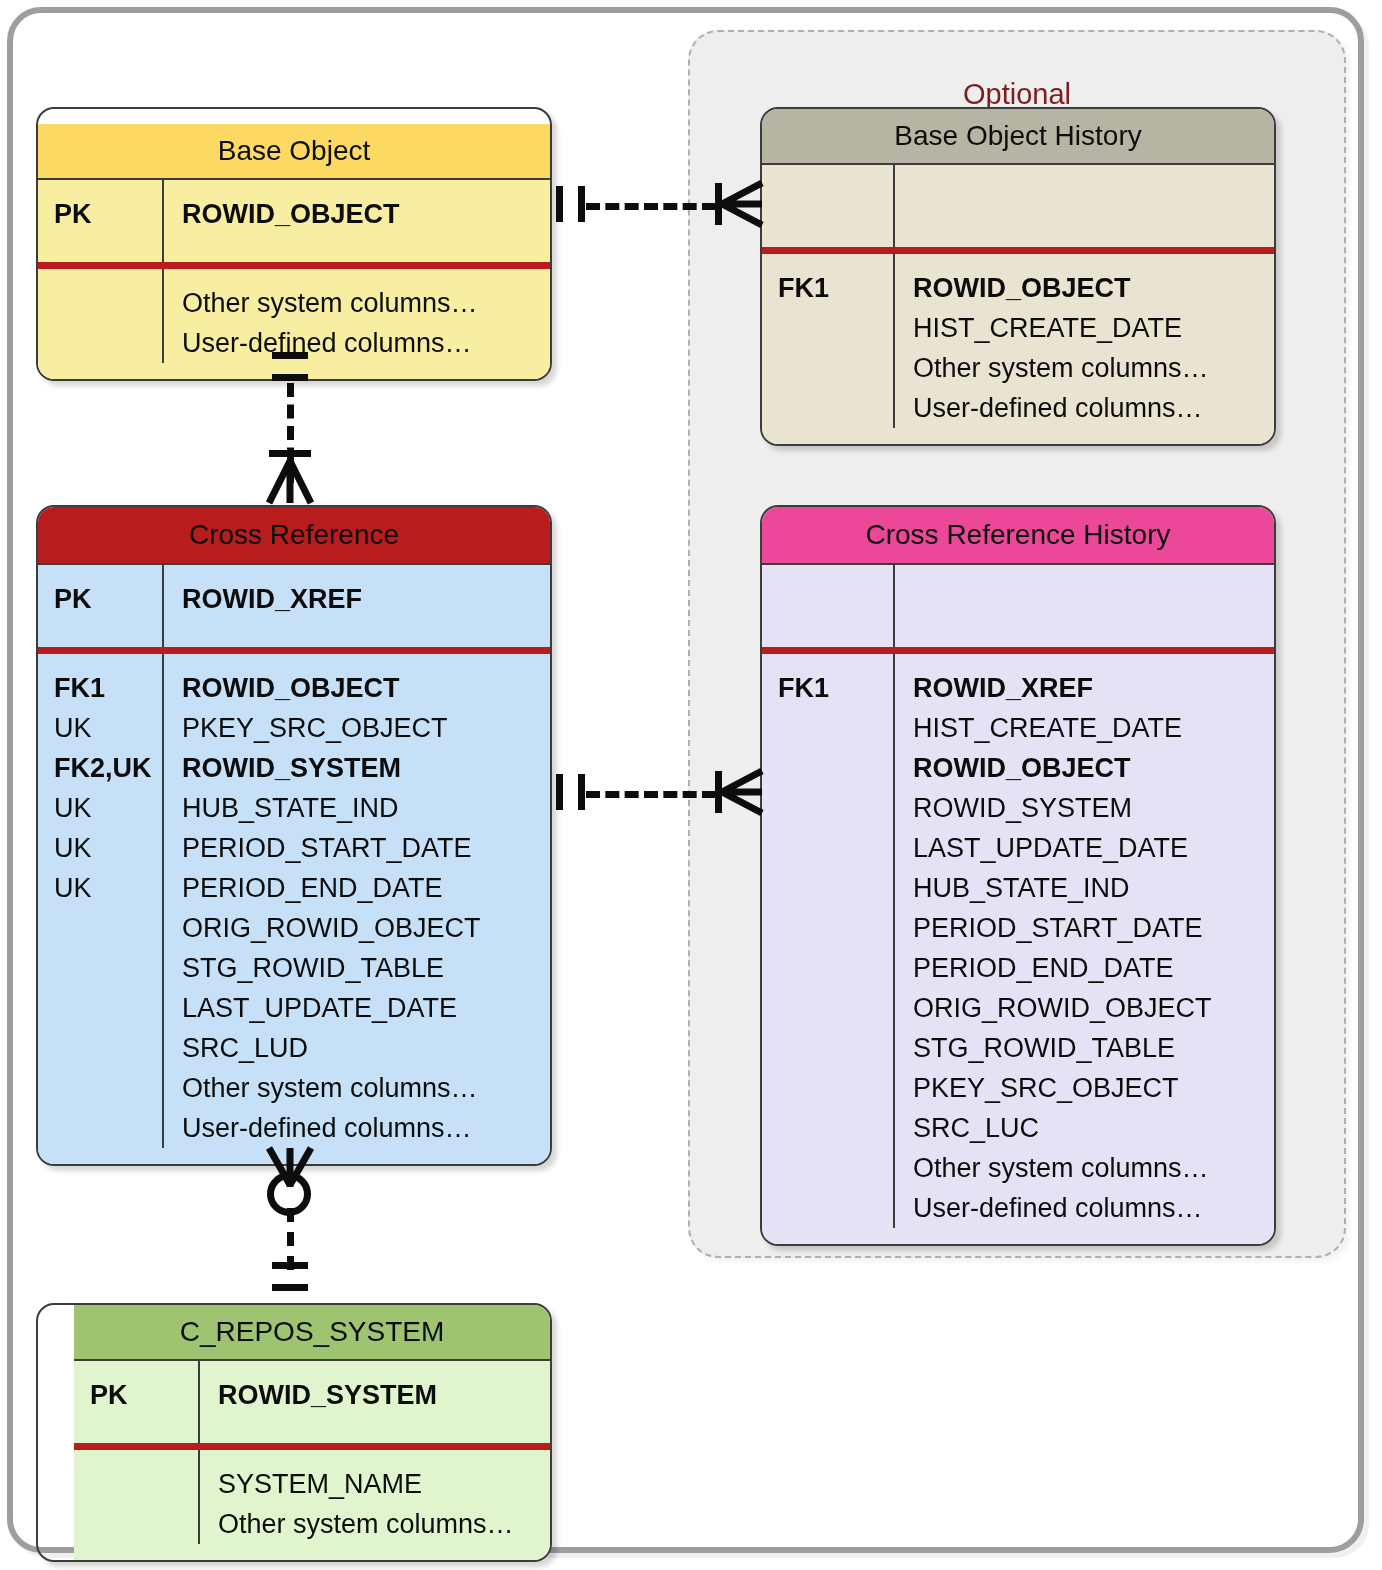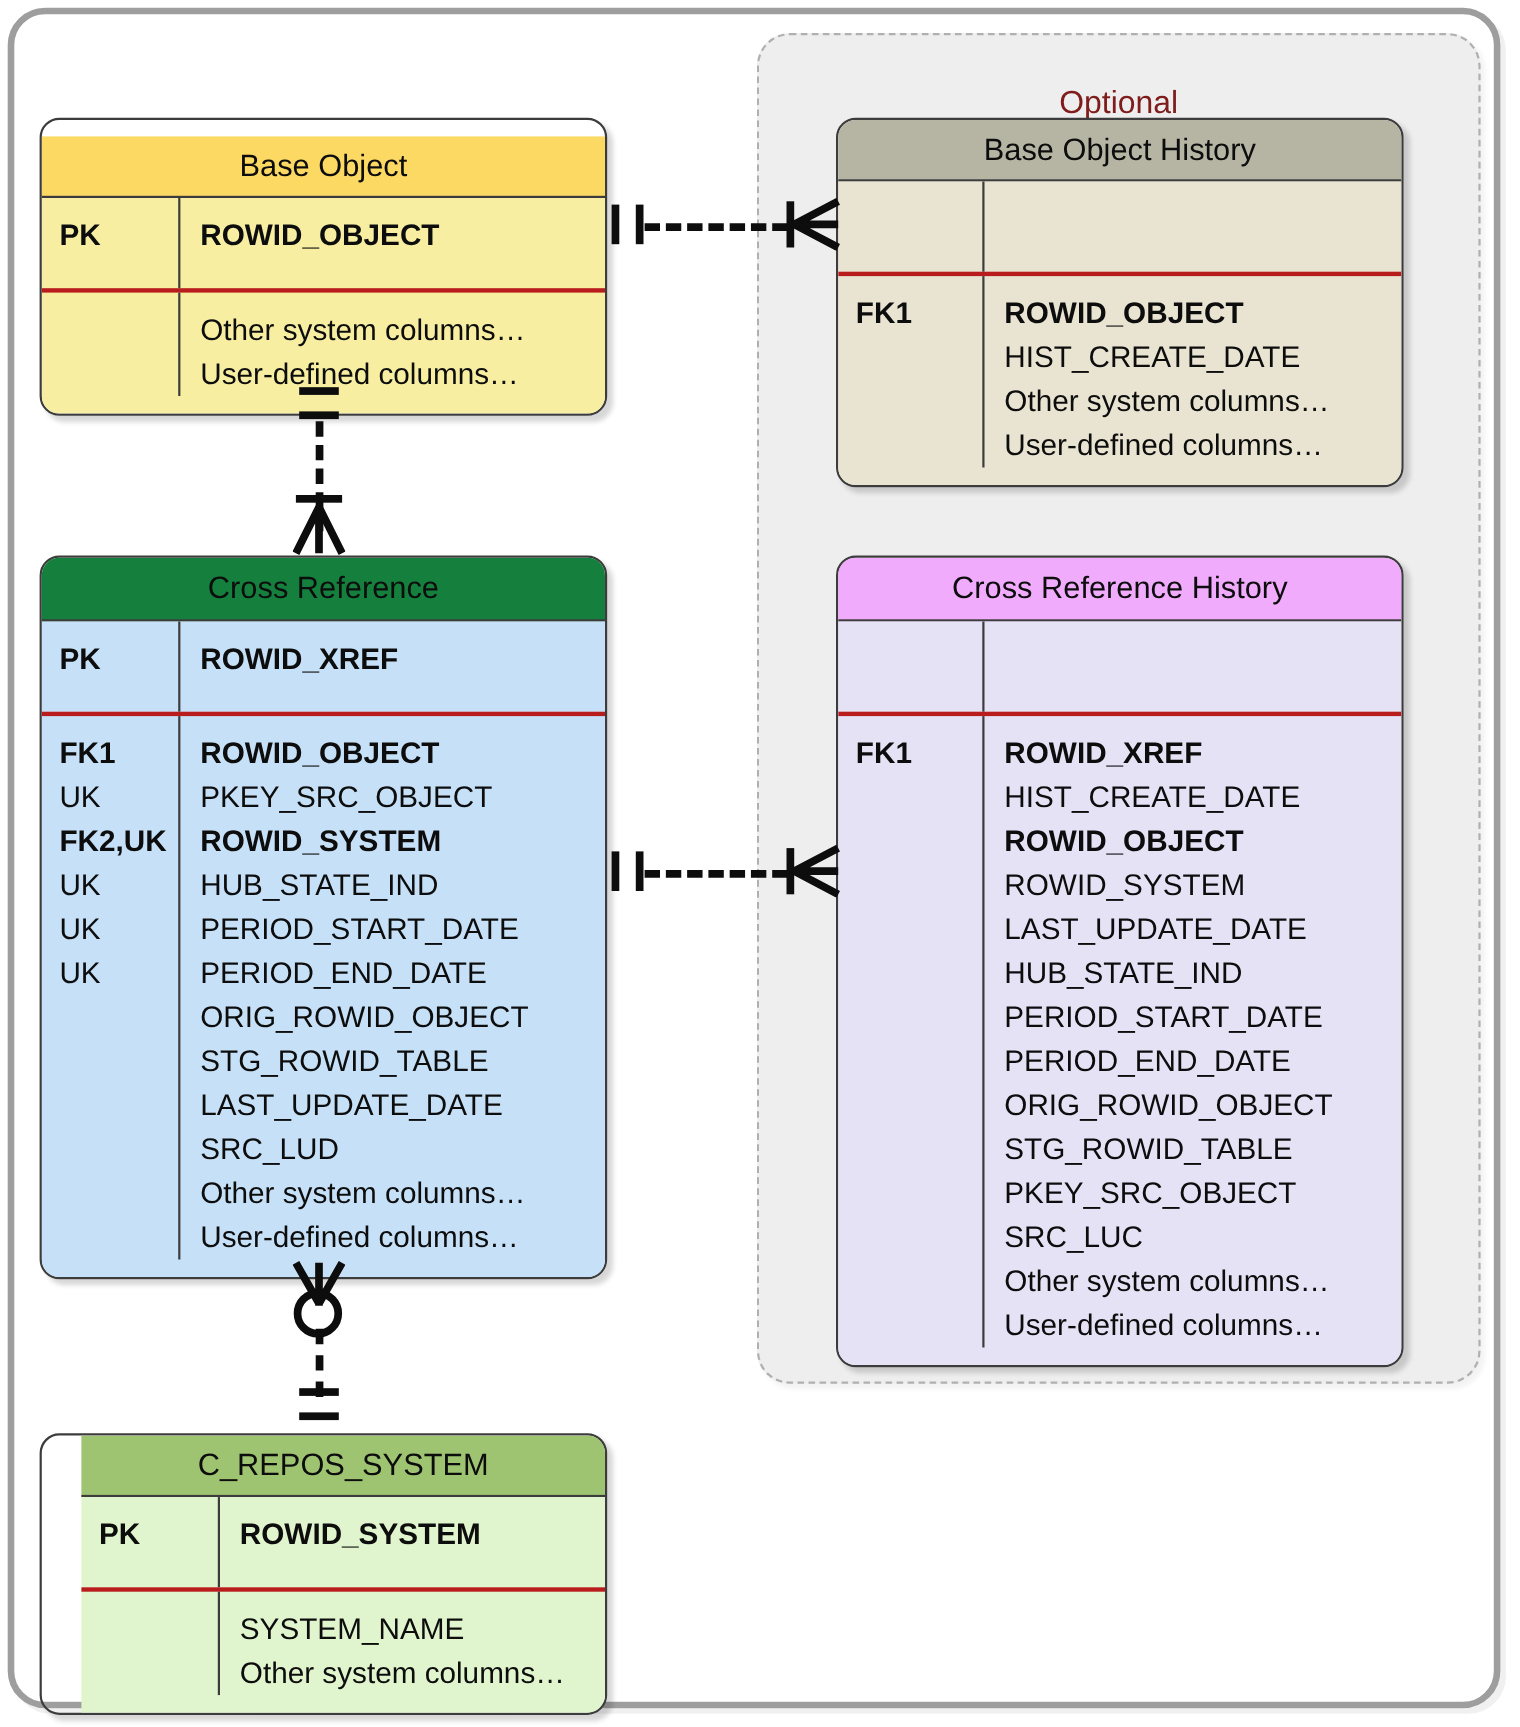--- a/index.html
+++ b/index.html
@@ -70,21 +70,21 @@
     display: flex;
     align-items: center;
     justify-content: center;
     border-bottom: 2px solid #3c3c3c;
   }
   .ent-section {
     display: flex;
     box-sizing: border-box;
   }
   .ent-section + .ent-section {
-    border-top: 4px solid #b91c1c;
+    border-top: 7px solid #b91c1c;
   }
   .col-key {
     box-sizing: border-box;
     border-right: 2px solid #3c3c3c;
     flex: 0 0 auto;
     padding-top: 14px;
     padding-left: 16px;
   }
   .col-name {
     box-sizing: border-box;
@@ -105,26 +105,26 @@
   #base-object .ent-title { background: #fcd963; height: 56px; margin-top: 15px; }
   #base-object .ent-section { background: #f7eea2; }
   #base-object .col-key  { width: 126px; }
 
   #base-object-history { left: 760px; top: 107px; width: 516px; }
   #base-object-history .ent-title { background: #b6b5a4; height: 56px; }
   #base-object-history .ent-section { background: #e8e4d1; }
   #base-object-history .col-key { width: 133px; }
 
   #cross-reference   { left: 36px;  top: 505px;  width: 516px;  }
-  #cross-reference .ent-title { background: #15803d; height: 58px; }
+  #cross-reference .ent-title { background: #b91c1c; height: 58px; }
   #cross-reference .ent-section { background: #c5e0f7; }
   #cross-reference .col-key  { width: 126px; }
 
   #cross-reference-history { left: 760px; top: 505px; width: 516px; }
-  #cross-reference-history .ent-title { background: #f0abfc; height: 58px; }
+  #cross-reference-history .ent-title { background: #ec4899; height: 58px; }
   #cross-reference-history .ent-section { background: #e6e2f5; }
   #cross-reference-history .col-key { width: 133px; }
 
   #c-repos-system    { left: 36px;  top: 1303px; width: 516px; padding-left: 36px;  }
   #c-repos-system .ent-title { background: #9ec471; height: 56px; }
   #c-repos-system .ent-section { background: #e0f5cd; }
   #c-repos-system .col-key  { width: 126px; }
 
   
   .sec-pk     { height: 82px; }

